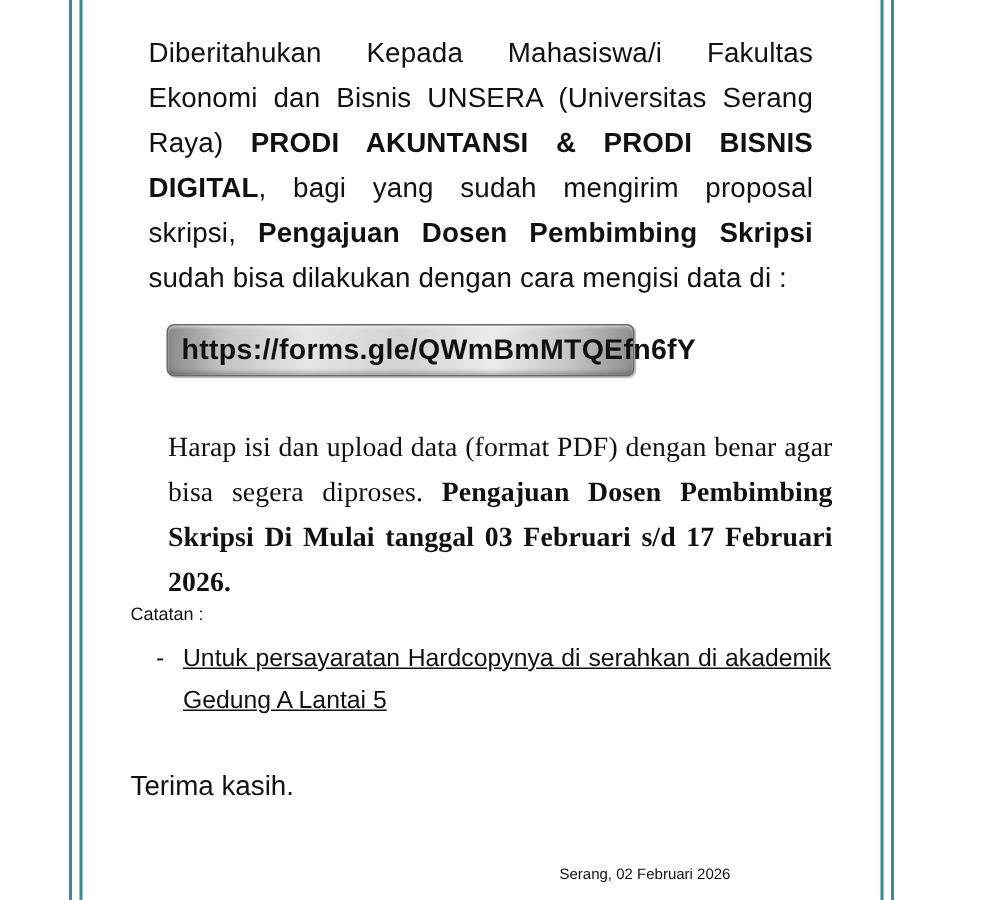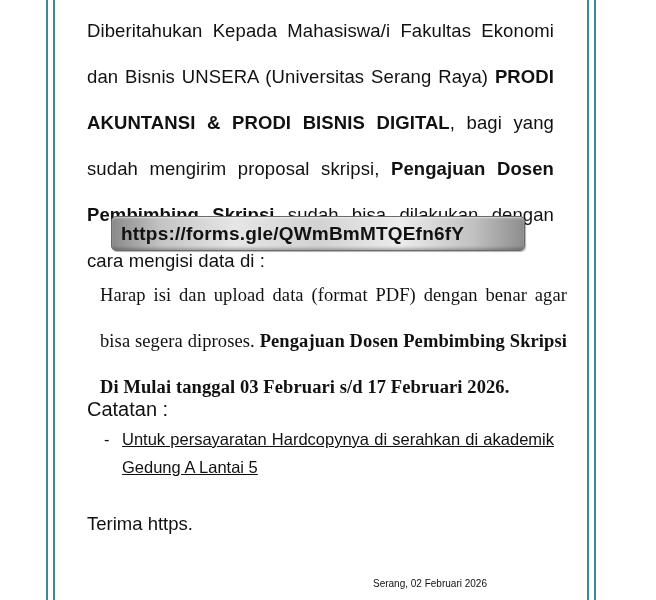--- a/index.html
+++ b/index.html
@@ -22,32 +22,32 @@
       height: 600px;
       background: #3a8898;
     }
     .content {
       position: absolute;
       left: 87px;
       top: 8px;
       width: 467px;
     }
     .para {
-      margin: 0;
+      margin: 12px;
       font-size: 18.5px;
-      line-height: 46px;
+      line-height: 30px;
       text-align: justify;
       letter-spacing: 0.1px;
     }
     .para b { font-weight: bold; }
     .url-wrap {
       position: absolute;
       left: 111px;
       top: 216px;
-      width: 414px;
+      width: 312px;
       height: 35px;
     }
     .url-box {
       width: 100%;
       height: 100%;
       box-sizing: border-box;
       border: 1px solid #6a6a6a;
       border-radius: 5px;
       background: linear-gradient(90deg, #8a8a8a 0%, #c4c4c4 12%, #e6e6e6 30%, #d2d2d2 50%, #ececec 70%, #c0c0c0 88%, #8e8e8e 100%);
       box-shadow: inset 0 1px 2px rgba(255,255,255,0.6), inset 0 -2px 3px rgba(0,0,0,0.25), 1px 1px 1px rgba(0,0,0,0.3);
@@ -65,21 +65,21 @@
       position: absolute;
       left: 100px;
       top: 272px;
       width: 467px;
       font-family: Liberation Serif, serif;
     }
     .catatan {
       position: absolute;
       left: 87px;
       top: 398px;
-      font-size: 20px;
+      font-size: 12px;
       line-height: 22px;
     }
     .note-item {
       position: absolute;
       left: 104px;
       top: 425px;
       width: 450px;
       font-size: 16.5px;
       line-height: 28px;
       display: flex;
@@ -130,15 +130,15 @@
   <p class="para"><span>Harap isi dan upload data (format PDF) dengan benar agar bisa segera diproses. </span><b>Pengajuan Dosen Pembimbing Skripsi Di Mulai tanggal 03 Februari s/d 17 Februari 2026</b><b>.</b></p>
 </div>
 
 <div class="catatan">Catatan :</div>
 
 <div class="note-item">
   <span class="note-dash">-</span>
   <span class="note-text">Untuk persayaratan Hardcopynya di serahkan di akademik Gedung A Lantai 5</span>
 </div>
 
-<div class="thanks">Terima https.</div>
+<div class="thanks">Terima kasih.</div>
 
 <div class="signdate">Serang, 02 Februari 2026</div>
 
 </body></html>

